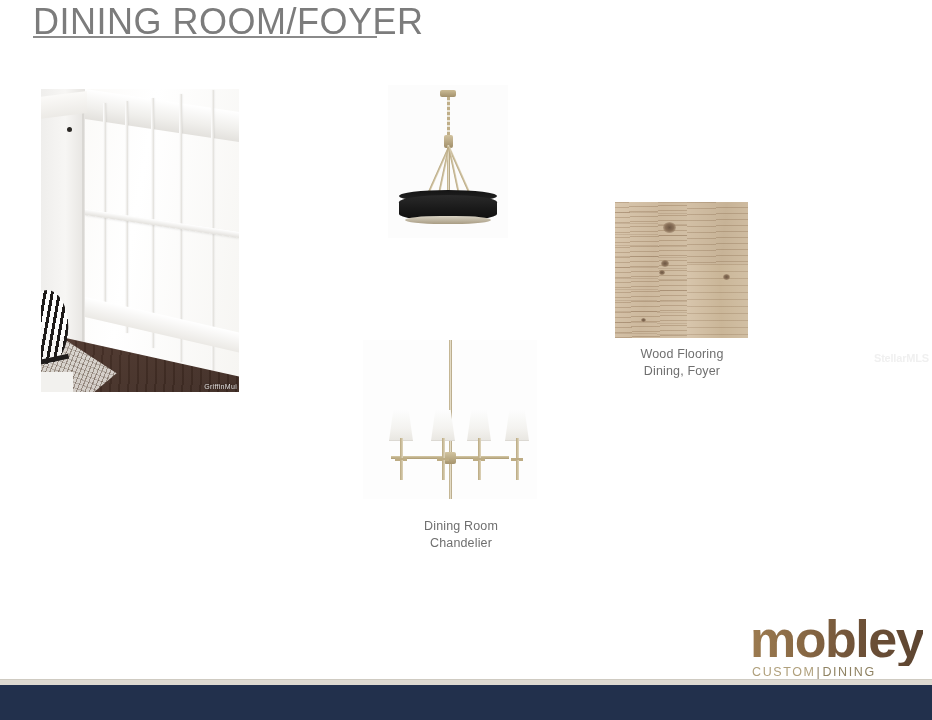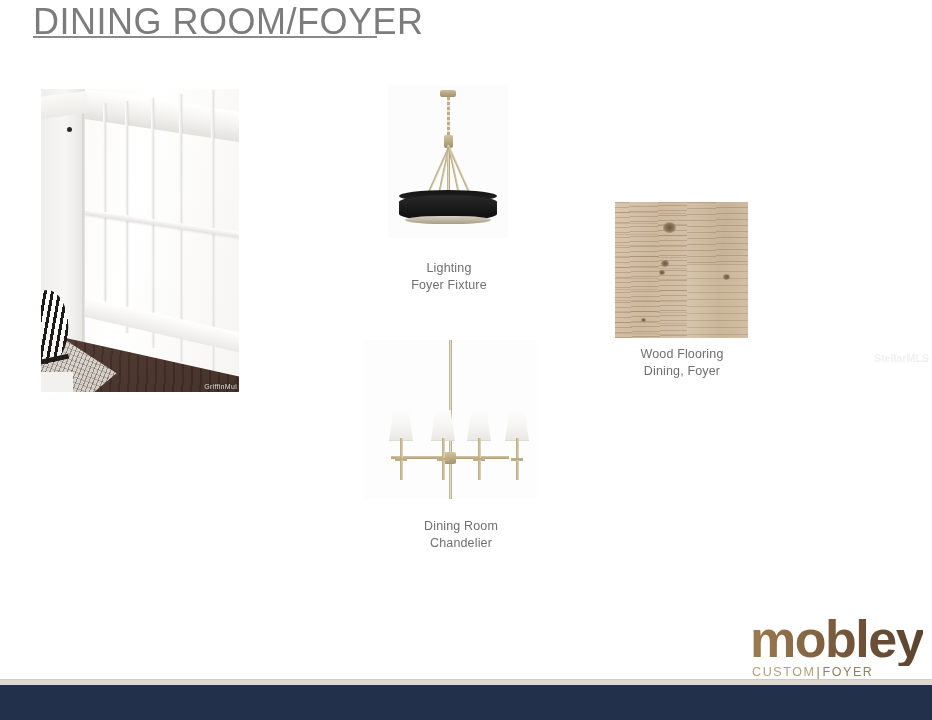--- a/index.html
+++ b/index.html
@@ -480,22 +480,20 @@
 
     <div class="foyer-rod" style="transform: rotate(24deg);"></div>
     <div class="foyer-rod" style="transform: rotate(-24deg);"></div>
     <div class="foyer-rod" style="transform: rotate(12deg);"></div>
     <div class="foyer-rod" style="transform: rotate(-12deg);"></div>
 
     <div class="foyer-drum-top"></div>
     <div class="foyer-drum"></div>
     <div class="foyer-diffuser"></div>
   </div>
-  <div class="caption caption-foyer">Lighting
-Foyer Fixture</div>
 
   <div class="wood-photo">
     <div class="wood-plank wood-p1"></div>
     <div class="wood-plank wood-p2"></div>
     <div class="wood-plank wood-p3"></div>
     <div class="wood-knot" style="left:48px; top:20px; width:13px; height:11px;"></div>
     <div class="wood-knot" style="left:46px; top:58px; width:8px;  height:7px;"></div>
     <div class="wood-knot" style="left:44px; top:68px; width:6px;  height:5px;"></div>
     <div class="wood-knot" style="left:108px;top:72px; width:7px;  height:6px;"></div>
     <div class="wood-knot" style="left:26px; top:116px;width:5px;  height:4px;"></div>
@@ -528,19 +526,19 @@
     <div class="chand-armdrop" style="left:115px;"></div>
     <div class="chand-armdrop" style="left:153px;"></div>
   </div>
   <div class="caption caption-chand">Dining Room
 Chandelier</div>
 
   <div class="mls-watermark">StellarMLS</div>
 
   <div class="logo">
     <div class="logo-word">mobley</div>
-    <div class="logo-sub"><span>CUSTOM</span><span class="divider">|</span><span class="custom">FOYER</span></div>
+    <div class="logo-sub"><span>CUSTOM</span><span class="divider">|</span><span class="custom">DINING</span></div>
   </div>
 
   <div class="footer-gray"></div>
   <div class="footer-navy"></div>
 
 </div>
 
 </body></html>

